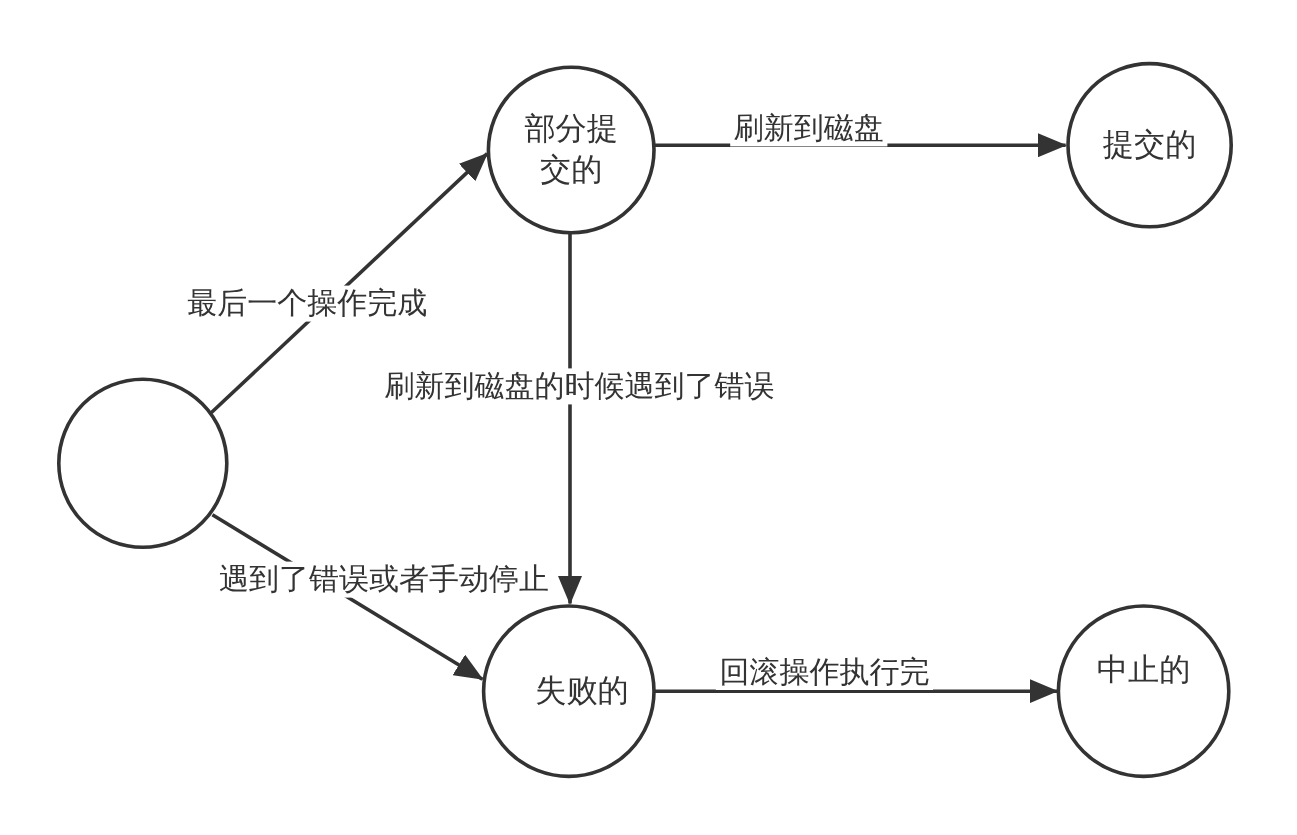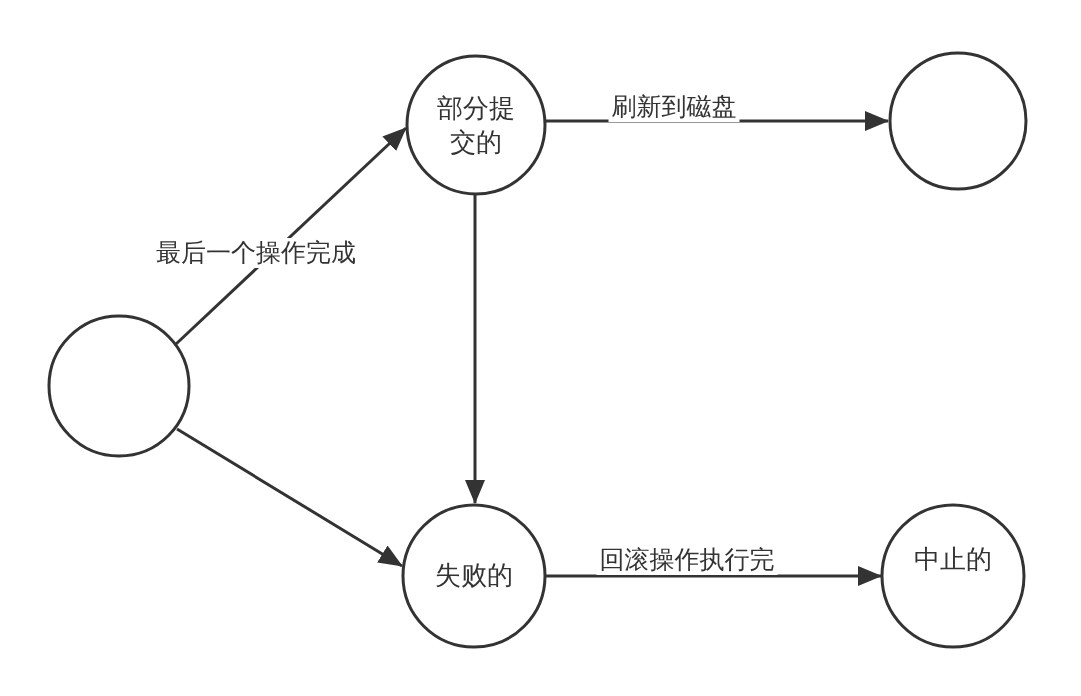--- a/index.html
+++ b/index.html
@@ -86,24 +86,29 @@
         <circle cx="119" cy="386" r="70" class="state-circle"></circle>
         <circle cx="476" cy="125" r="69" class="state-circle"></circle>
         <circle cx="958" cy="121" r="68" class="state-circle"></circle>
         <circle cx="474" cy="576" r="71" class="state-circle"></circle>
         <circle cx="953" cy="576" r="71" class="state-circle"></circle>
       </g>
   </svg>
   <div id="labels-layer">
       <div class="edge-label" style="left: 256px; top: 253px;">最后一个操作完成</div>
       <div class="edge-label" style="left: 674px; top: 107px;">刷新到磁盘</div>
+      <div class="edge-label" style="left: 483px; top: 322px;">刷新到磁盘的时候遇到了错误</div>
+      <div class="edge-label" style="left: 320px; top: 483px;">遇到了错误或者手动停止</div>
       <div class="edge-label" style="left: 687px; top: 560px;">回滚操作执行完</div>
       <div class="node-label" style="left: 407px; top: 56px; width: 138px; height: 138px;">
         <span>部分提交的</span>
       </div>
-      <div class="node-label" style="left: 403px; top: 505px; width: 142px; height: 142px; font-family: Liberation Serif, serif;">
+      <div class="node-label" style="left: 890px; top: 53px; width: 136px; height: 136px;">
+        <span>提交的</span>
+      </div>
+      <div class="node-label" style="left: 414px; top: 505px; width: 142px; height: 142px;">
         <span>失败的</span>
       </div>
       <div class="node-label" style="left: 882px; top: 488px; width: 142px; height: 142px;">
         <span>中止的</span>
       </div>
     </div>
 </div>
 
 </body></html>

